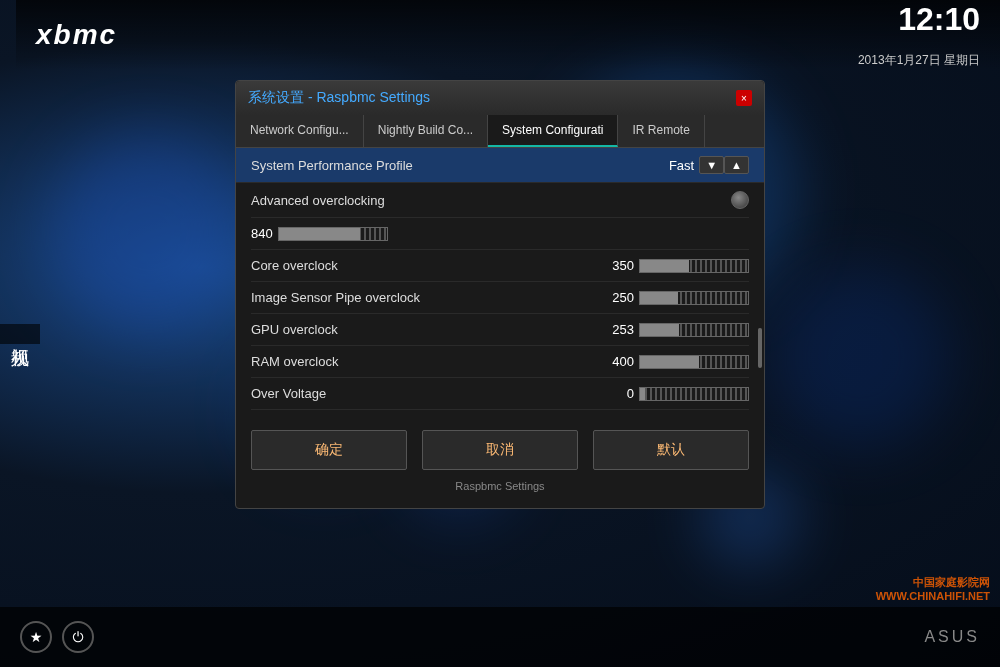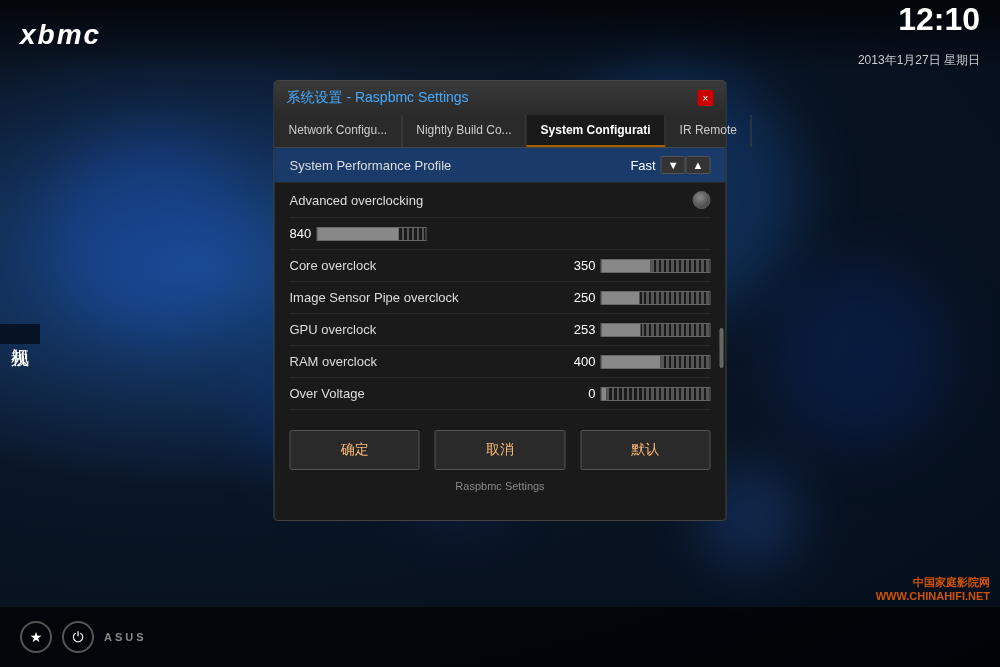--- a/index.html
+++ b/index.html
@@ -24,21 +24,21 @@
       position: absolute;
       border-radius: 50%;
       filter: blur(30px);
       opacity: 0.5;
     }
 
     
     .header-bar {
       position: absolute;
       top: 0;
-      left: 0;
+      left: 16px;
       right: 0;
       height: 70px;
       background: linear-gradient(180deg, rgba(0,0,0,0.7) 0%, transparent 100%);
       display: flex;
       align-items: center;
       justify-content: space-between;
       padding: 10px 20px;
       z-index: 10;
     }
 
@@ -119,26 +119,26 @@
       z-index: 20;
       text-align: right;
     }
 
     
     .dialog-overlay {
       position: absolute;
       top: 80px;
       left: 50%;
       transform: translateX(-50%);
-      width: 453px;
+      width: 530px;
       background: #1a1a1a;
       border: 1px solid #444;
       border-radius: 4px;
       z-index: 100;
-      padding-bottom: 28px;
+      padding-bottom: 16px;
     }
 
     .dialog-titlebar {
       background: linear-gradient(180deg, #3a3a3a 0%, #2a2a2a 100%);
       padding: 8px 12px;
       display: flex;
       align-items: center;
       justify-content: space-between;
       border-radius: 4px 4px 0 0;
     }
@@ -177,22 +177,21 @@
       font-size: 12px;
       color: #ccc;
       cursor: pointer;
       border-right: 1px solid #444;
       white-space: nowrap;
     }
 
     .tab.active {
       background: #1a1a1a;
       color: #fff;
-      border-bottom: 2px solid #a16207;
-      font-weight: bold;
+      border-bottom: 2px solid #14b8a6;
     }
 
     
     .dialog-content {
       padding: 0 15px;
     }
 
     
     .setting-row {
       display: flex;
@@ -435,19 +434,19 @@
     <button class="dialog-btn">取消</button>
     <button class="dialog-btn">默认</button>
   </div>
 
   <div class="dialog-footer">Raspbmc Settings</div>
 </div>
 
 <div class="bottom-bar">
   <div class="bottom-icon">★</div>
   <div class="bottom-icon">⏻</div>
-  <div style="flex:1; text-align:left; color:#888; font-size:11px; letter-spacing:3px;font-weight:bold;">ASUS</div>
+  <div style="flex:1; text-align:right; color:#888; font-size:16px; letter-spacing:3px;">ASUS</div>
 </div>
 
 <div class="watermark-bottom">
   <div>中国家庭影院网</div>
   <div>WWW.CHINAHIFI.NET</div>
 </div>
 
 </body></html>

